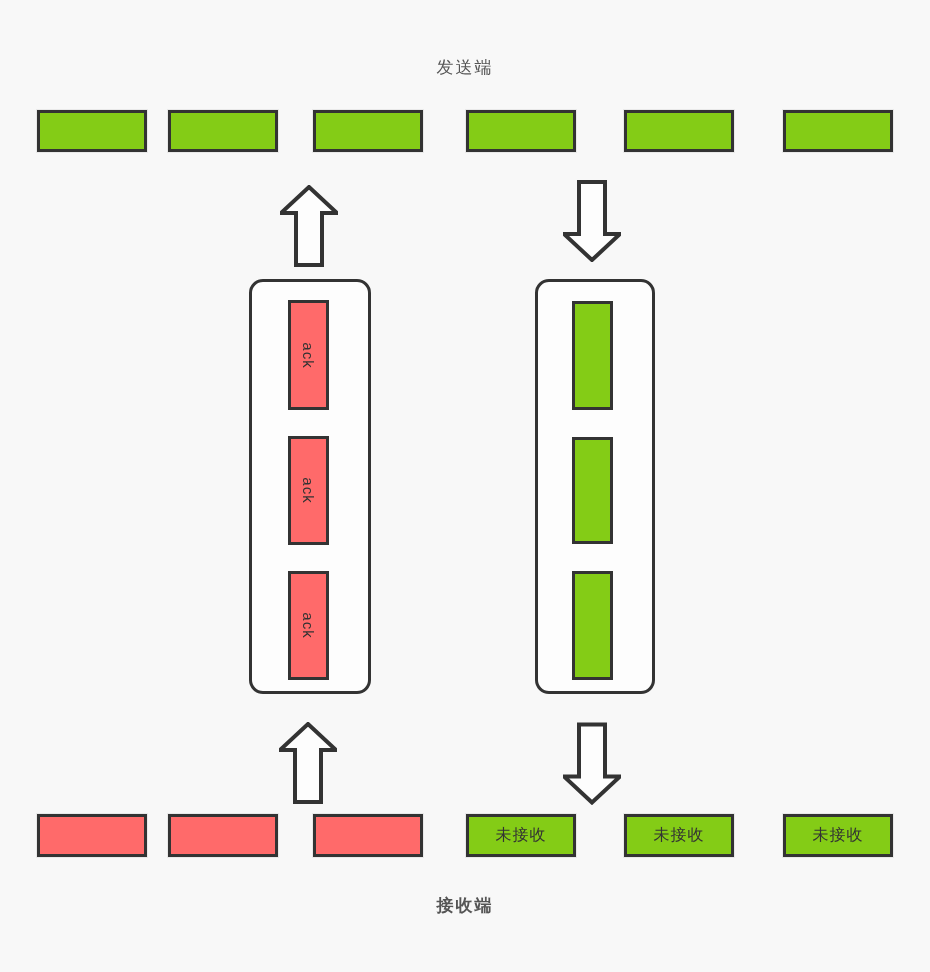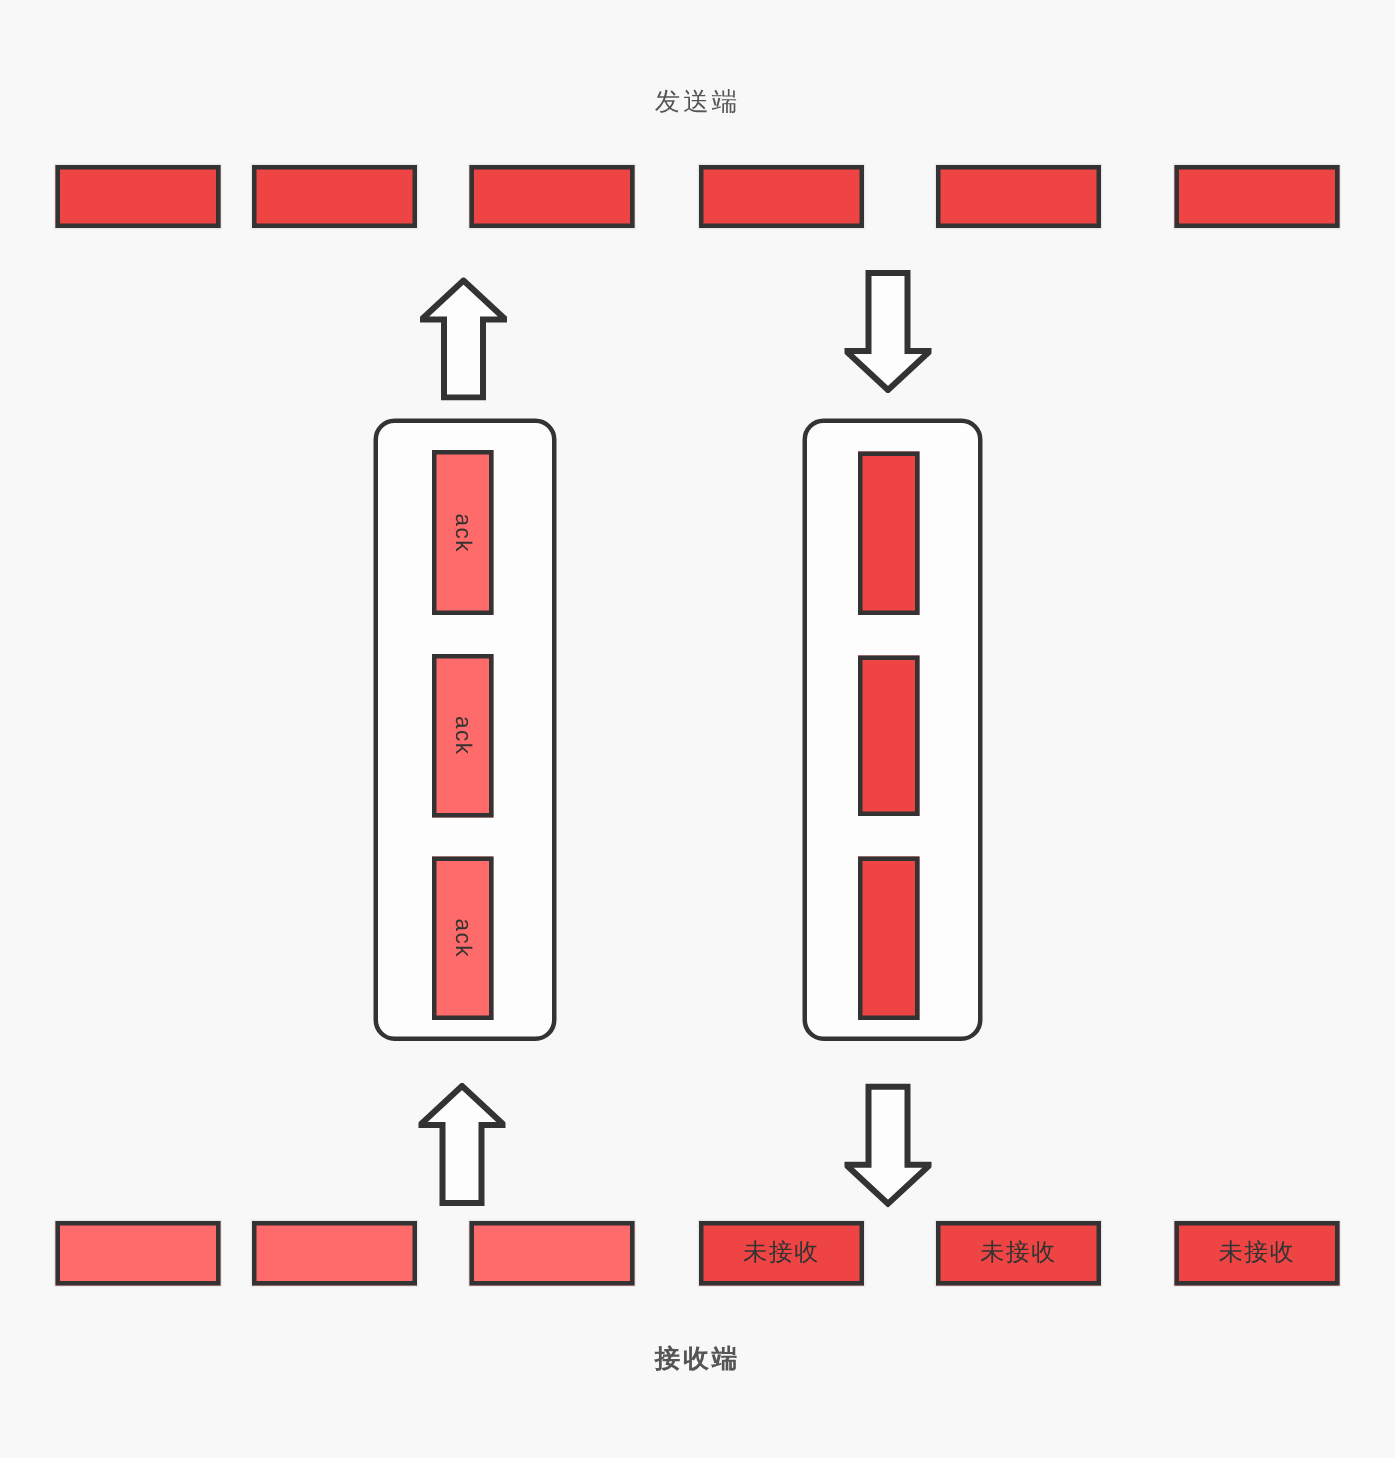--- a/index.html
+++ b/index.html
@@ -24,21 +24,21 @@
     letter-spacing: 2px;
   }
   .rect {
     position: absolute;
     width: 110px;
     height: 42px;
     border: 3px solid #333;
     box-sizing: border-box;
     box-shadow: 0 0 0 1px rgba(0,0,0,0.06);
   }
-  .green { background: #ef4444; font-family: Liberation Serif, serif; }
+  .green { background: #84cc16; font-family: Liberation Serif, serif; }
   .red   { background: #ff6a6a; }
   .channel {
     position: absolute;
     border: 3px solid #333;
     border-radius: 14px;
     background: #fdfdfd;
     box-sizing: border-box;
     width: 122px;
     height: 415px;
     top: 279px;

